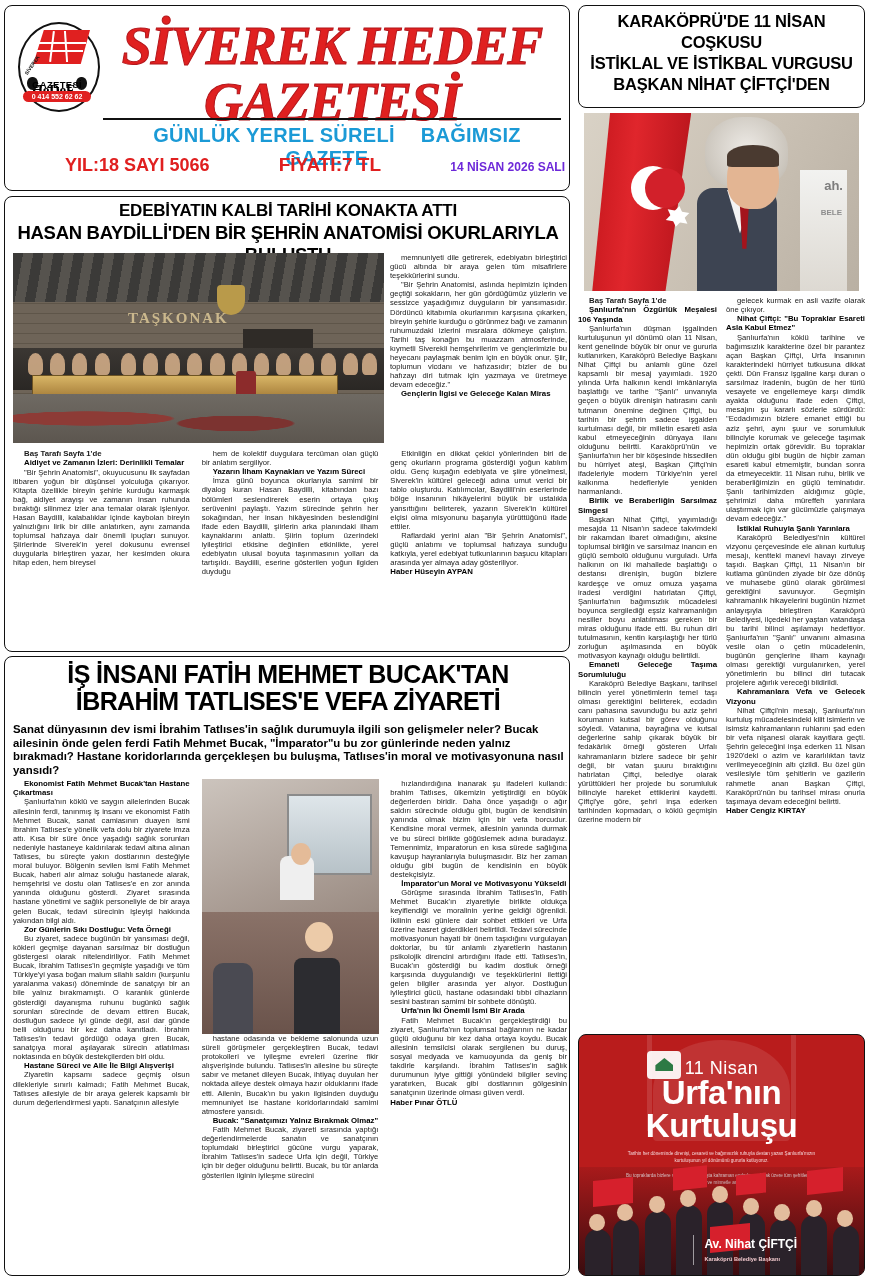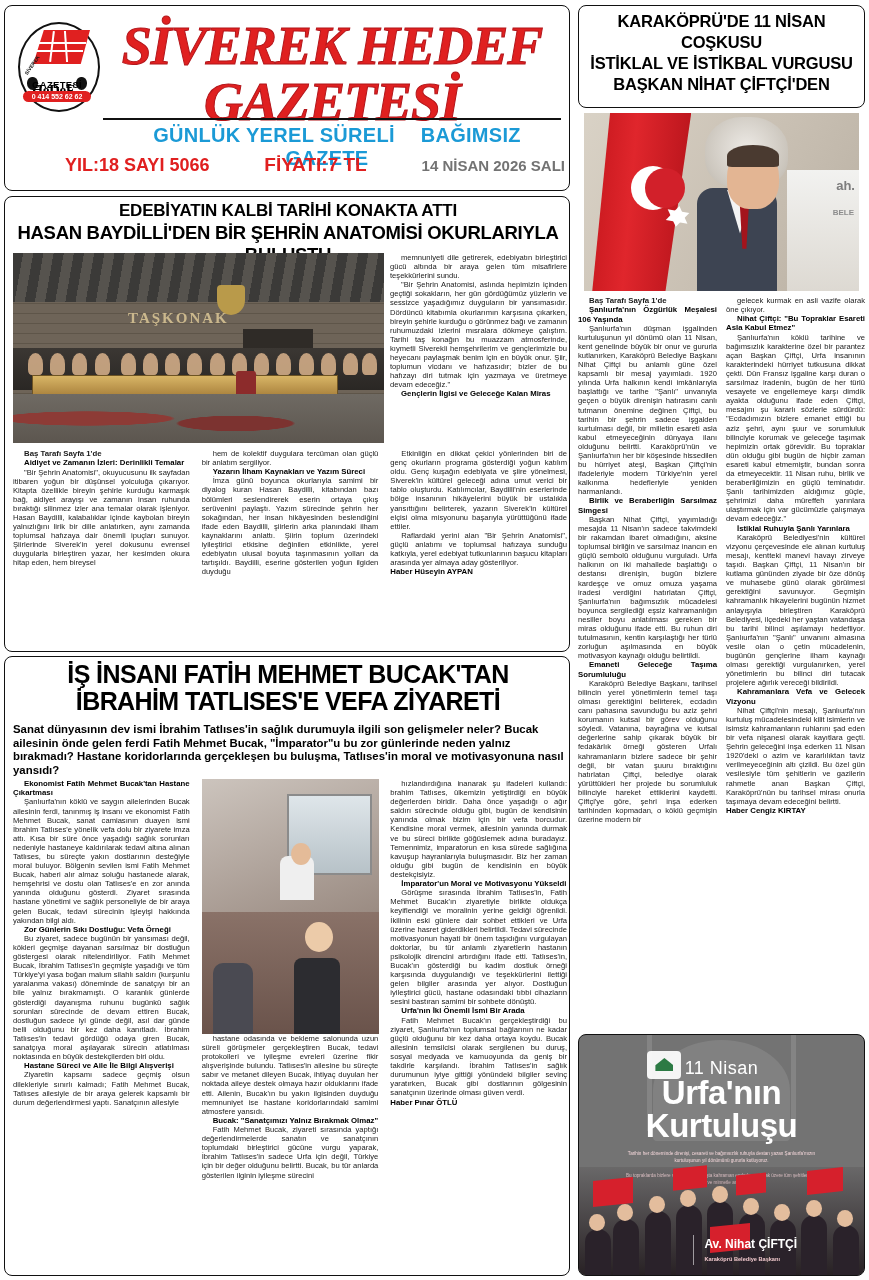--- a/index.html
+++ b/index.html
@@ -30,41 +30,41 @@
   .mast-title{position:absolute;left:96px;top:12px;width:462px;text-align:center;
      font-family:"Liberation Serif",serif;font-style:italic;font-weight:bold;
      font-size:54px;line-height:56px;color:#e02020;letter-spacing:-1px;
      -webkit-text-stroke:1px #b3161b;}
   .mast-rule{position:absolute;left:98px;top:112px;width:458px;border-top:2px solid #111;}
   .mast-sub{position:absolute;left:96px;top:118px;width:462px;text-align:center;font-weight:bold;font-size:20px;color:#1b9ad6;letter-spacing:.3px;}
   .mast-sub span{margin:0 10px;}
   .mast-line3{position:absolute;left:60px;top:148px;width:500px;display:flex;align-items:baseline;justify-content:space-between;}
   .mast-line3 .m1{font-weight:bold;font-size:18px;color:#e02020;}
   .mast-line3 .m2{font-weight:bold;font-size:19px;color:#e02020;}
-  .mast-line3 .m3{font-weight:bold;font-size:15px;color:#737373;}
+  .mast-line3 .m3{font-weight:bold;font-size:12px;color:#6d28d9;}
 
   
   .tr-head{position:absolute;left:578px;top:5px;width:287px;height:103px;padding:5px 6px;}
   .tr-head div{text-align:center;font-weight:bold;font-size:16.5px;line-height:21px;letter-spacing:-.2px;}
   .tr-photo{position:absolute;left:584px;top:113px;width:275px;height:178px;overflow:hidden;background:#cfc6bb;}
   .tr-photo .wallA{position:absolute;inset:0;background:linear-gradient(120deg,#d9d2c6,#c9c0b3 55%,#b9b0a3);}
   .tr-photo .ataturk{position:absolute;left:44%;top:2%;width:30%;height:40%;background:radial-gradient(circle at 50% 45%,#f3f1ee,#cdc8c0 70%,#b8b2a8);border-radius:45% 45% 40% 40%;opacity:.85;}
   .tr-photo .flag{position:absolute;left:3%;top:0;width:36%;height:100%;background:linear-gradient(95deg,#c4161c 0%,#e0262c 40%,#b3121a 100%);
      clip-path:polygon(18% 0,100% 0,74% 100%,0 100%);}
   .tr-photo .crescent{position:absolute;left:17%;top:30%;width:44px;height:44px;border-radius:50%;background:#fff;}
   .tr-photo .crescent2{position:absolute;left:22%;top:31%;width:40px;height:40px;border-radius:50%;background:#d2202a;}
   .tr-photo .star{position:absolute;left:30%;top:52%;width:0;height:0;
      border-left:11px solid transparent;border-right:11px solid transparent;border-bottom:16px solid #fff;transform:rotate(10deg);}
   .tr-photo .star:after{content:"";position:absolute;left:-11px;top:5px;width:0;height:0;border-left:11px solid transparent;border-right:11px solid transparent;border-top:16px solid #fff;}
   .tr-photo .man-head{position:absolute;left:52%;top:19%;width:52px;height:62px;border-radius:48% 48% 42% 42%;background:#e3b593;}
   .tr-photo .man-hair{position:absolute;left:52%;top:18%;width:52px;height:22px;border-radius:50% 50% 10% 10%;background:#4a3a30;}
   .tr-photo .suit{position:absolute;left:41%;top:42%;width:80px;height:58%;background:#3d4452;border-radius:16px 16px 0 0;}
   .tr-photo .shirt{position:absolute;left:52%;top:43%;width:26px;height:44px;background:#f4f4f4;clip-path:polygon(0 0,100% 0,50% 100%);}
   .tr-photo .tie{position:absolute;left:56.5%;top:47%;width:10px;height:52px;background:#a3141c;clip-path:polygon(0 0,100% 0,70% 100%,30% 100%);}
-  .tr-photo .banner{position:absolute;right:0;top:32%;width:17%;height:68%;background:linear-gradient(#f2f2f0,#ddd9d2);padding-left:25px;}
+  .tr-photo .banner{position:absolute;right:12px;top:32%;width:17%;height:68%;background:linear-gradient(#f2f2f0,#ddd9d2);}
   .tr-photo .banner span{position:absolute;right:4px;top:8px;font-size:13px;font-weight:bold;color:#7d7d7d;}
   .tr-photo .banner small{position:absolute;right:5px;top:38px;font-size:8px;font-weight:bold;color:#8d8d8d;}
 
   
   .a1{position:absolute;left:4px;top:196px;width:566px;height:456px;}
   .a1-h1{position:absolute;left:0;top:4px;width:566px;text-align:center;font-weight:bold;font-size:17px;letter-spacing:-.2px;}
   .a1-h2{position:absolute;left:0;top:25px;width:566px;text-align:center;font-weight:bold;font-size:18.5px;letter-spacing:-.3px;}
   .a1-photo{position:absolute;left:8px;top:56px;width:371px;height:190px;overflow:hidden;background:#0369a1;}
   .ph-wall{position:absolute;inset:0;background:
      repeating-linear-gradient(0deg,#6e6458 0 9px,#5e5549 9px 10px),
@@ -100,21 +100,21 @@
   .a2-photo .bg{position:absolute;inset:0;background:linear-gradient(160deg,#ccc4bd,#9c8d84 60%,#6d5f58);}
   .a2-photo .win{position:absolute;left:48%;top:6%;width:46%;height:30%;background:linear-gradient(#dfe6ea,#b7c2c8);border:2px solid #8b8b8b;}
   .a2-photo .p1{position:absolute;left:44%;top:30%;width:34px;height:44px;background:#efefef;border-radius:8px 8px 0 0;}
   .a2-photo .p1head{position:absolute;left:50%;top:25%;width:20px;height:22px;border-radius:50%;background:#e4bb98;}
   .a2-photo .sofa{position:absolute;left:0;top:52%;width:100%;height:48%;background:linear-gradient(#8a7268,#6a534b);}
   .a2-photo .p2head{position:absolute;left:58%;top:56%;width:28px;height:30px;border-radius:50%;background:#eccba9;}
   .a2-photo .p2suit{position:absolute;left:52%;top:70%;width:46px;height:30%;background:#2c2c30;border-radius:8px 8px 0 0;}
   .a2-photo .p3{position:absolute;left:6%;top:72%;width:40px;height:28%;background:#4a4a52;border-radius:10px 10px 0 0;}
 
   
-  .ad{position:absolute;left:578px;top:1034px;width:287px;height:242px;overflow:hidden;background:#737373;}
+  .ad{position:absolute;left:578px;top:1034px;width:287px;height:242px;overflow:hidden;background:#b91c1c;}
   .ad .grad{position:absolute;inset:0;background:
      radial-gradient(ellipse at 50% 18%,#d23b4a 0 28%,transparent 60%),
      linear-gradient(#a11navy,#7c0d1b 0%,#5e0d1d 60%,#33101f 100%);}
   .ad .mosque{position:absolute;left:26%;top:2%;width:48%;height:42%;background:rgba(255,255,255,.10);border-radius:50% 50% 4px 4px;}
   .ad .minL{position:absolute;left:24%;top:0;width:5px;height:40%;background:rgba(255,255,255,.12);}
   .ad .minR{position:absolute;right:24%;top:0;width:5px;height:40%;background:rgba(255,255,255,.12);}
   .ad .t1{position:absolute;left:0;top:23px;width:100%;text-align:center;color:#fff;font-size:18px;font-weight:normal;letter-spacing:.5px;}
   .ad .t2{position:absolute;left:0;top:41px;width:100%;text-align:center;color:#fff;font-size:33px;font-weight:bold;line-height:33px;letter-spacing:-.5px;}
   .ad .p{position:absolute;left:16%;width:68%;text-align:center;color:#f4d7da;font-size:4.6px;line-height:6.6px;}
   .ad .p1{top:116px;} .ad .p2{top:138px;}

